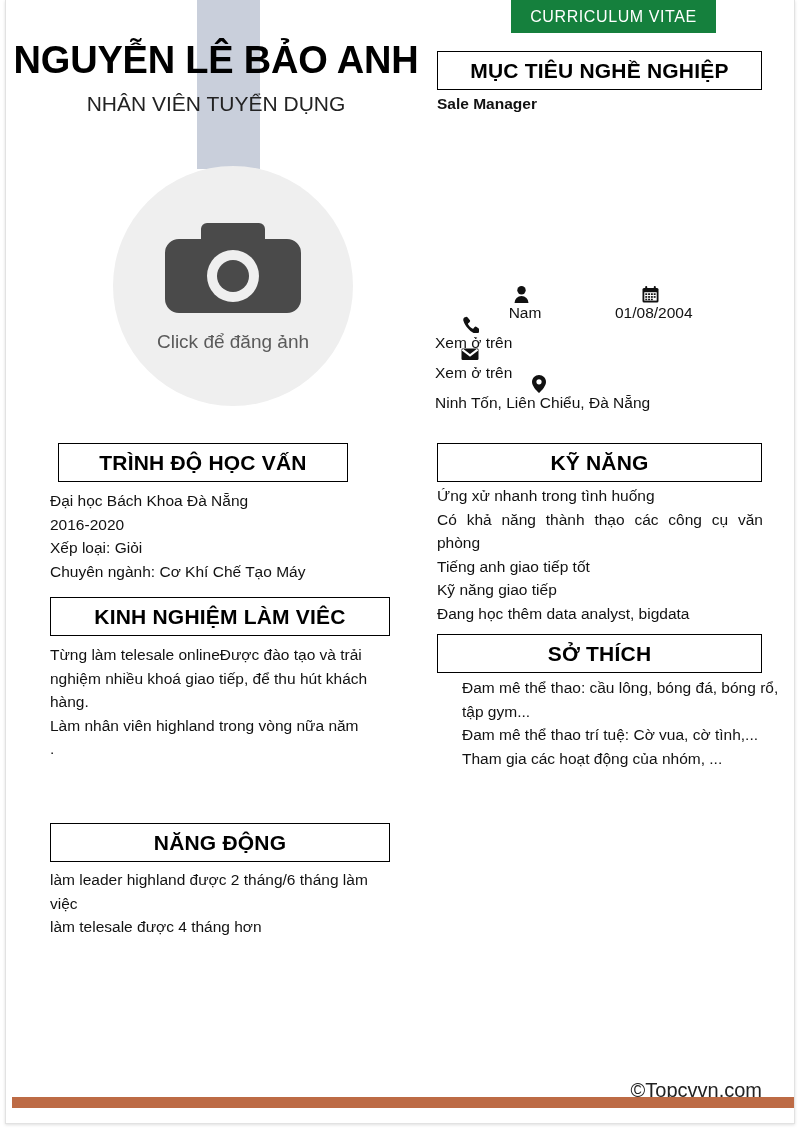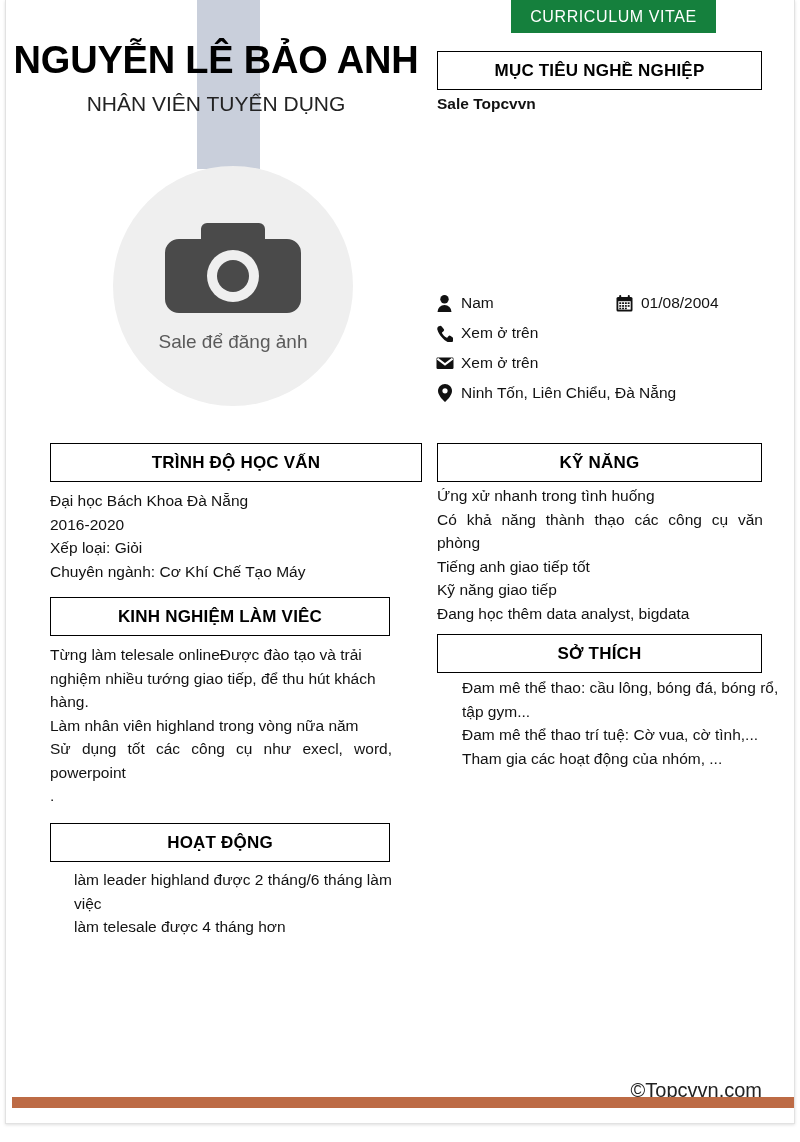--- a/index.html
+++ b/index.html
@@ -107,21 +107,21 @@
 
   
   .sec-box {
     position: absolute;
     box-sizing: border-box;
     border: 1px solid #000000;
     height: 39px;
     display: flex;
     align-items: center;
     justify-content: center;
-    font-size: 17px;
+    font-size: 21px;
     font-weight: bold;
     color: #000000;
     letter-spacing: 0.2px;
   }
 
   
   .body-txt {
     position: absolute;
     font-size: 15.5px;
     color: #121212;
@@ -139,21 +139,22 @@
     font-size: 15.5px;
     color: #121212;
   }
   .c-row {
     display: flex;
     align-items: center;
     height: 30px;
   }
   .c-item {
     display: flex;
-    align-items: flex-start;
+    align-items: center;
+    flex-direction: column;
   }
   .c-ico {
     width: 19px;
     height: 19px;
     display: inline-flex;
     align-items: center;
     justify-content: center;
     margin-right: 7px;
     flex: 0 0 19px;
   }
@@ -200,27 +201,27 @@
 
     <div class="name">NGUYỄN LÊ BẢO ANH</div>
     <div class="job-title">NHÂN VIÊN TUYỂN DỤNG</div>
 
     <div class="avatar">
       <svg class="cam" viewBox="0 0 142 102">
         <path d="M45 8 h52 a6 6 0 0 1 6 6 v10 h22 a14 14 0 0 1 14 14 v46 a14 14 0 0 1 -14 14 h-108 a14 14 0 0 1 -14 -14 v-46 a14 14 0 0 1 14 -14 h22 v-10 a6 6 0 0 1 6 -6 z" fill="#4a4a4a"></path>
         <circle cx="71" cy="61" r="26" fill="#efefef"></circle>
         <circle cx="71" cy="61" r="16" fill="#4a4a4a"></circle>
       </svg>
-      <div class="avatar-label">Sale để đăng ảnh</div>
+      <div class="avatar-label">Click để đăng ảnh</div>
     </div>
 
     <div class="sec-box" style="left:431px; top:51px; width:325px;">
       <span>MỤC TIÊU NGHỀ NGHIỆP</span>
     </div>
-    <div class="objective-val">Sale Topcvvn</div>
+    <div class="objective-val">Sale Manager</div>
 
     <div class="contact">
       <div class="c-row">
         <div class="c-item" style="width:180px;">
           <span class="c-ico">
             <svg width="15" height="17" viewBox="0 0 15 17">
                 <circle cx="7.5" cy="4.2" r="4.2" fill="#111"></circle>
                 <path d="M0.5 17 a7 7 0 0 1 14 0 z" fill="#111"></path>
               </svg>
           </span>
@@ -281,44 +282,43 @@
             <svg width="14" height="18" viewBox="0 0 14 18">
                 <path d="M7 0 C3.2 0 0 3.1 0 7 c0 5.1 7 11 7 11 s7 -5.9 7 -11 c0 -3.9 -3.2 -7 -7 -7 z" fill="#111"></path>
                 <circle cx="7" cy="6.8" r="2.6" fill="#fff"></circle>
               </svg>
           </span>
           <span>Ninh Tốn, Liên Chiểu, Đà Nẵng</span>
         </div>
       </div>
     </div>
 
-    <div class="sec-box" style="left:44px; top:443px; width:372px;">
+    <div class="sec-box" style="left:52px; top:443px; width:290px;">
       <span>TRÌNH ĐỘ HỌC VẤN</span>
     </div>
     <div class="body-txt" style="left:44px; top:489px; width:342px;">
       <p>Đại học Bách Khoa Đà Nẵng</p>
       <p>2016-2020</p>
       <p>Xếp loại: Giỏi</p>
       <p>Chuyên ngành: Cơ Khí Chế Tạo Máy</p>
     </div>
 
     <div class="sec-box" style="left:44px; top:597px; width:340px;">
       <span>KINH NGHIỆM LÀM VIÊC</span>
     </div>
     <div class="body-txt" style="left:44px; top:643px; width:342px;">
-      <p>Từng làm telesale onlineĐược đào tạo và trải nghiệm nhiều tướng giao tiếp, để thu hút khách hàng.</p>
+      <p>Từng làm telesale onlineĐược đào tạo và trải nghiệm nhiều khoá giao tiếp, để thu hút khách hàng.</p>
       <p>Làm nhân viên highland trong vòng nữa năm</p>
-      <p class="just">Sử dụng tốt các công cụ như execl, word, powerpoint</p>
       <p>.</p>
     </div>
 
     <div class="sec-box" style="left:44px; top:823px; width:340px;">
-      <span>HOẠT ĐỘNG</span>
-    </div>
-    <div class="body-txt" style="left:44px; top:868px; width:332px;margin-left:24px;">
+      <span>NĂNG ĐỘNG</span>
+    </div>
+    <div class="body-txt" style="left:44px; top:868px; width:332px;">
       <p>làm leader highland được 2 tháng/6 tháng làm việc</p>
       <p>làm telesale được 4 tháng hơn</p>
     </div>
 
     <div class="sec-box" style="left:431px; top:443px; width:325px;">
       <span>KỸ NĂNG</span>
     </div>
     <div class="body-txt" style="left:431px; top:484px; width:326px;">
       <p>Ứng xử nhanh trong tình huống</p>
       <p class="just">Có khả năng thành thạo các công cụ văn phòng</p>

